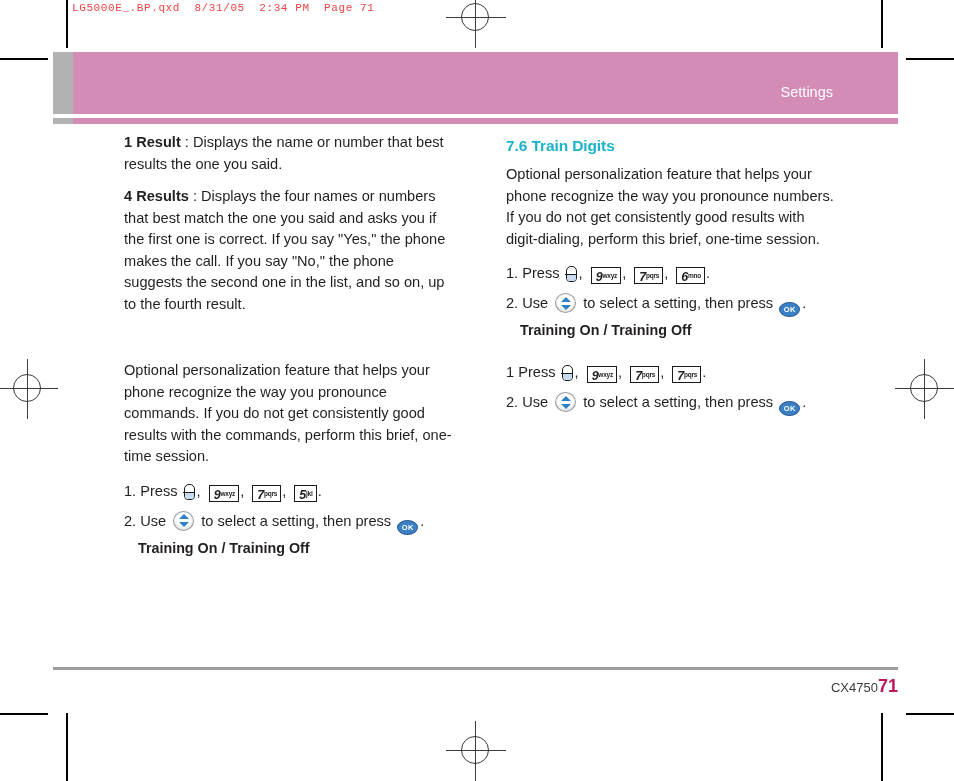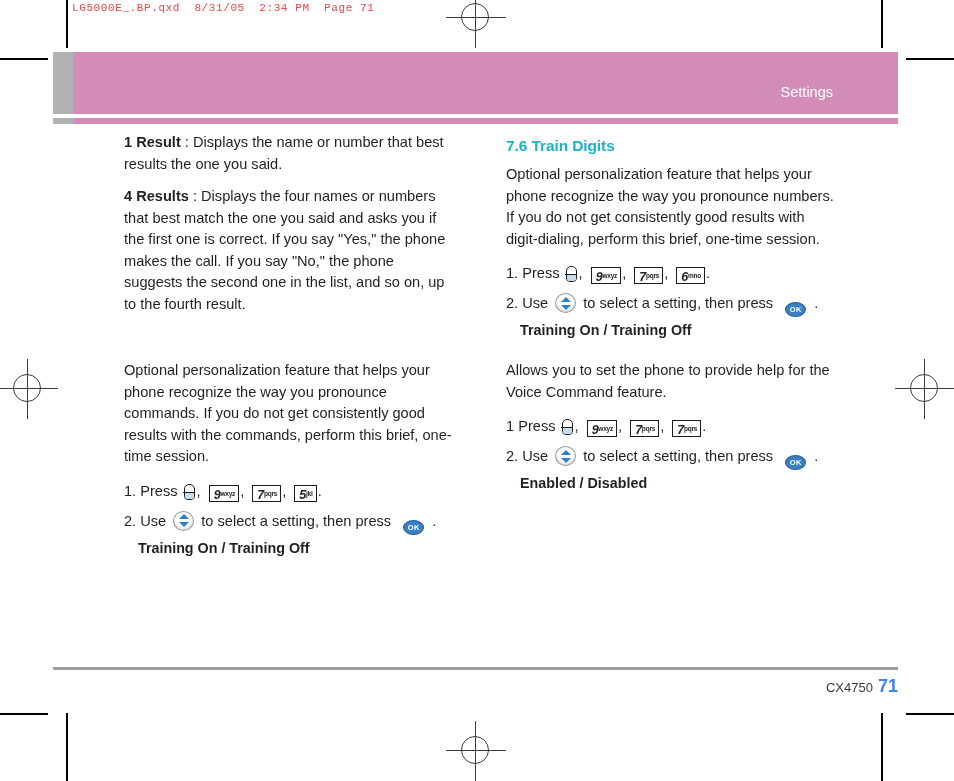--- a/index.html
+++ b/index.html
@@ -76,29 +76,29 @@
           background:radial-gradient(circle at 50% 36%,#ffffff 48%,#e8e8e8 70%,#c9c9c9 100%);
           border:1.2px solid #9a9a9a;box-sizing:border-box;}
   .navpad .tri-up,.navpad .tri-dn{position:absolute;left:50%;margin-left:-5px;
           width:0;height:0;border-left:5px solid transparent;border-right:5px solid transparent;}
   .navpad .tri-up{top:2.5px;border-bottom:5px solid #2f7fc4;}
   .navpad .tri-dn{bottom:2.5px;border-top:5px solid #2f7fc4;}
 
   .okkey{display:inline-block;vertical-align:-4px;width:21px;height:15px;
          border-radius:50%;background:#3b7fc4;border:1.1px solid #2b5f96;
          color:#ffffff;font-size:7.5px;font-weight:bold;text-align:center;
-         line-height:14px;letter-spacing:0.3px;margin:0 8px;box-sizing:border-box;}
+         line-height:14px;letter-spacing:0.3px;margin:0 2px;box-sizing:border-box;}
 
   .sep{display:inline-block;width:3px;}
 
   
   .footer-rule{position:absolute;left:53px;top:667px;width:845px;height:3px;background:#9d9d9d;}
   .footer-txt{position:absolute;right:56px;top:676px;text-align:right;white-space:nowrap;}
   .footer-model{font-size:13px;color:#3a3a3a;}
-  .footer-page{font-size:18px;font-weight:bold;color:#3b82f6;margin-left:5px;}
+  .footer-page{font-size:18px;font-weight:bold;color:#be185d;}
 </style>
 </head>
 <body>
 
 <div class="trim trim-v-left"></div>
 <div class="trim trim-v-left-b"></div>
 <div class="trim trim-v-right"></div>
 <div class="trim trim-v-right-b"></div>
 <div class="trim trim-h-tl"></div>
 <div class="trim trim-h-tr"></div>
@@ -187,36 +187,34 @@
     <span>2. Use</span>
     <span class="navpad"><span class="tri-up"></span><span class="tri-dn"></span></span>
     <span>to select a setting, then press</span>
     <span class="okkey">OK</span><span>.</span>
   </p>
 
   <p class="options">Training On / Training Off</p>
 
   <div class="spacer-md"></div>
 
-  <p class="body">Allows you to set the phone to provide help for the Voice Command feature.</p>
 
   <p class="step">
     <span>1 Press</span>
     <span class="voicekey"></span><span>,</span><span class="sep"></span>
     <span class="key"><span class="d">9</span><span class="s">wxyz</span></span><span>,</span><span class="sep"></span>
     <span class="key"><span class="d">7</span><span class="s">pqrs</span></span><span>,</span><span class="sep"></span>
     <span class="key"><span class="d">7</span><span class="s">pqrs</span></span><span>.</span>
   </p>
 
   <p class="step">
     <span>2. Use</span>
     <span class="navpad"><span class="tri-up"></span><span class="tri-dn"></span></span>
     <span>to select a setting, then press</span>
     <span class="okkey">OK</span><span>.</span>
   </p>
 
-  <p class="options">Enabled / Disabled</p>
 </div>
 
 <div class="footer-rule"></div>
 <div class="footer-txt">
   <span class="footer-model">CX4750</span><span class="footer-page">71</span>
 </div>
 
 </body></html>

